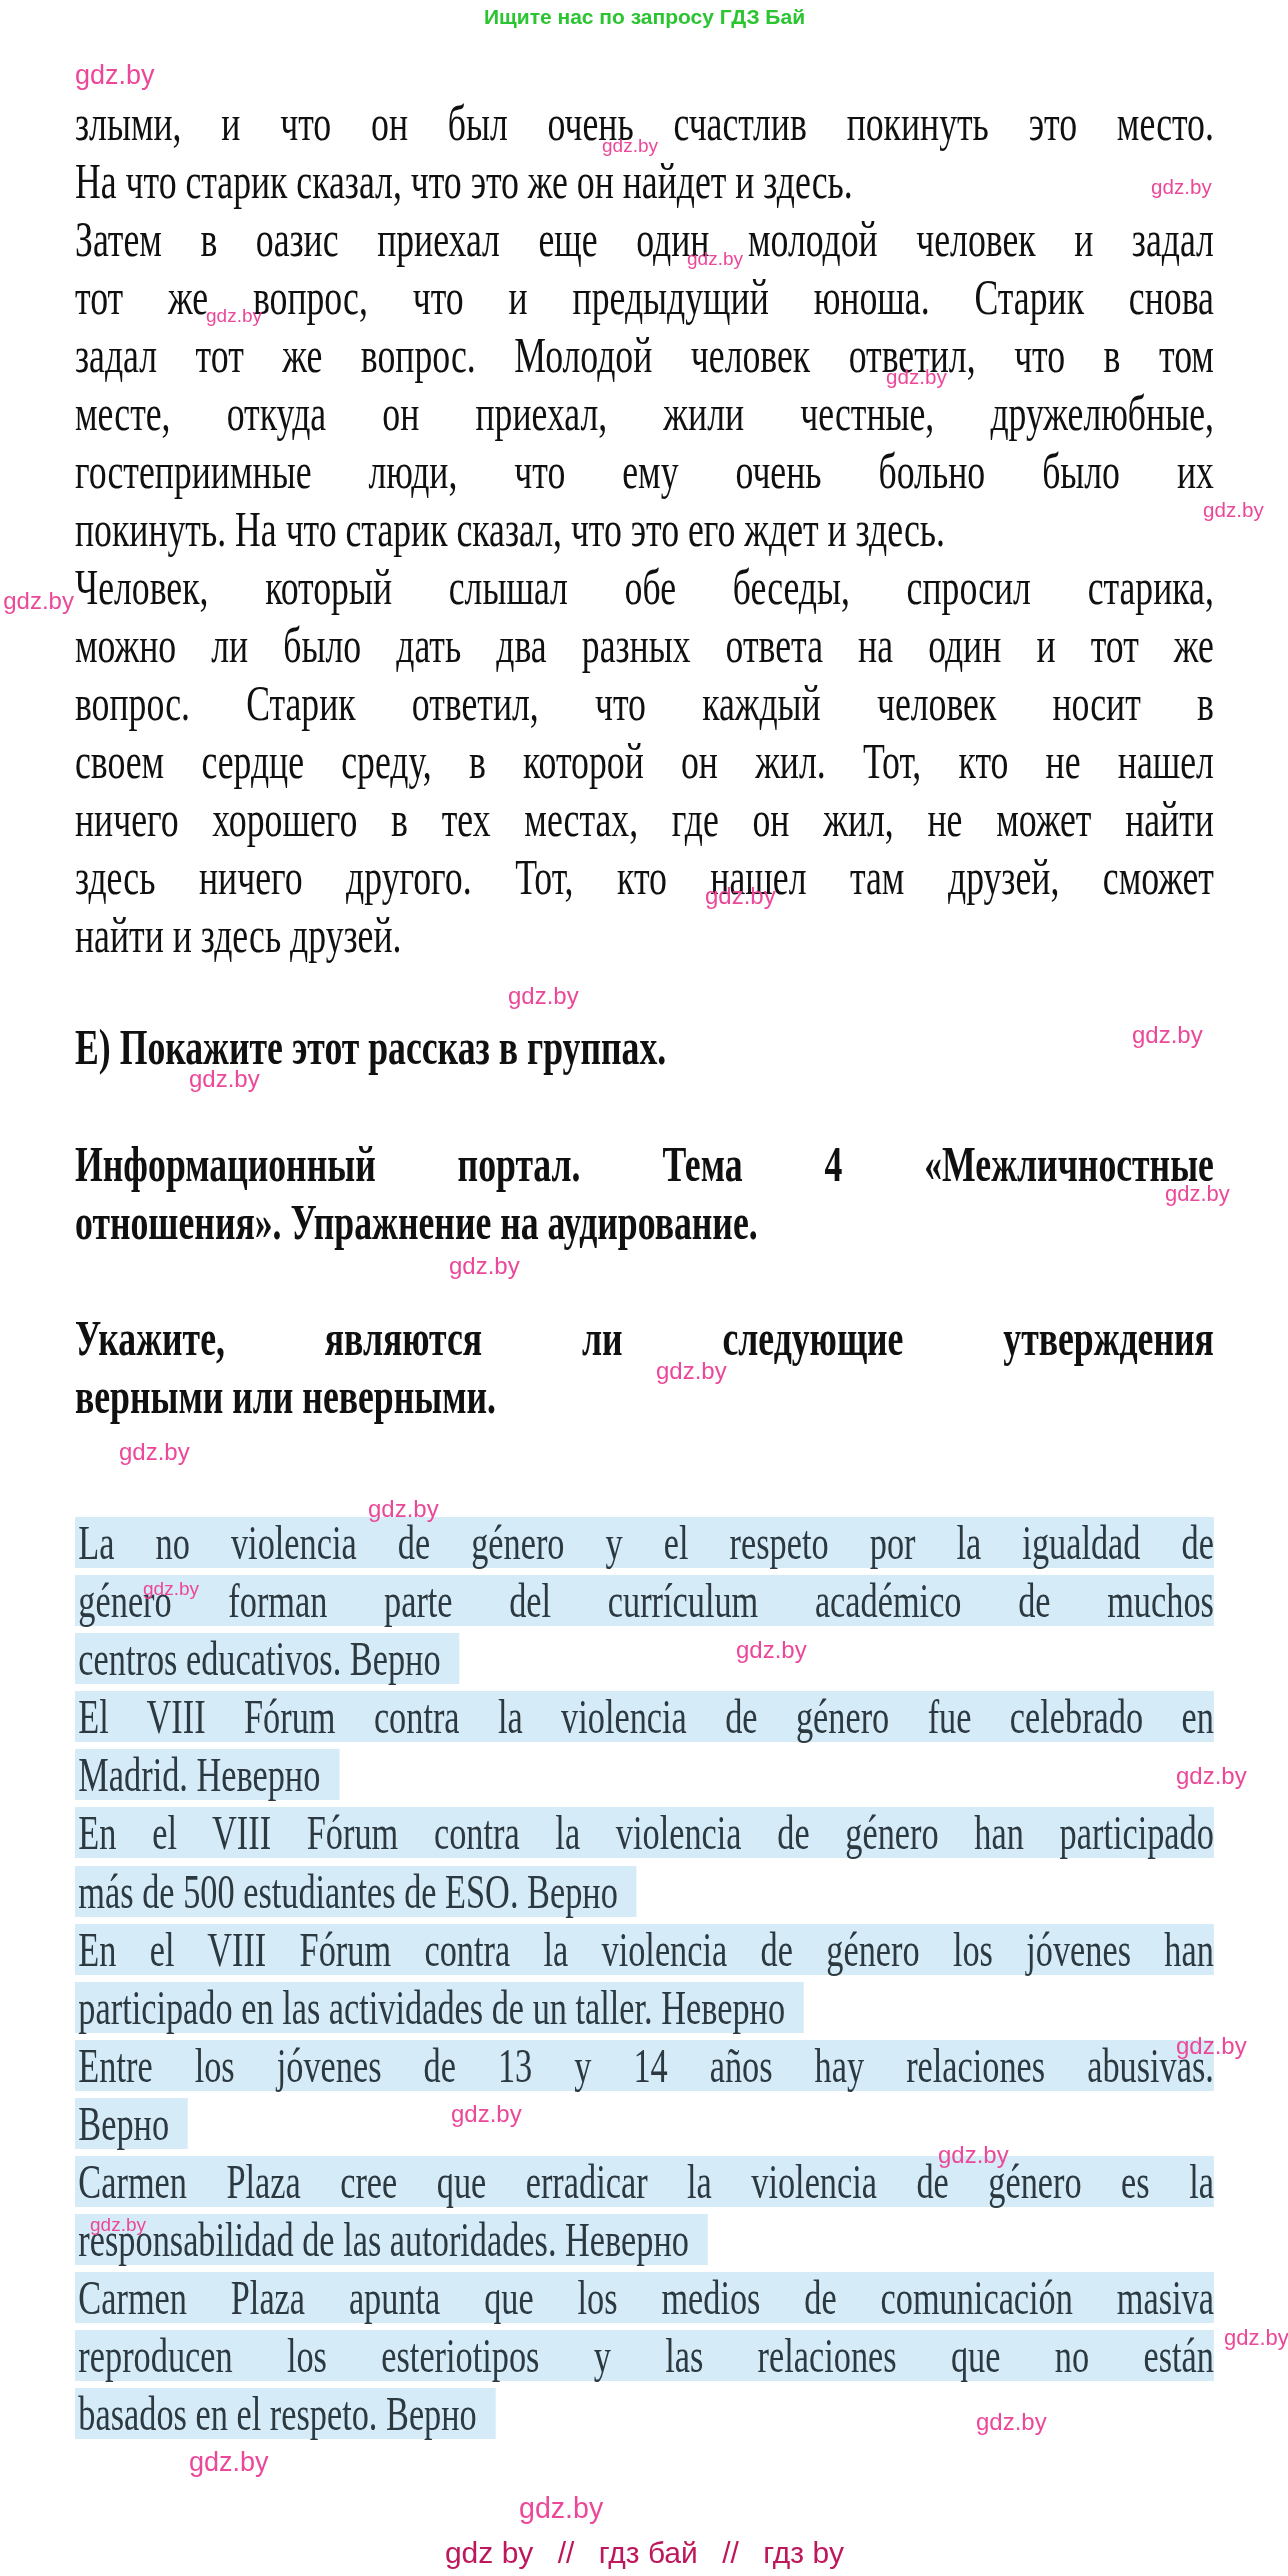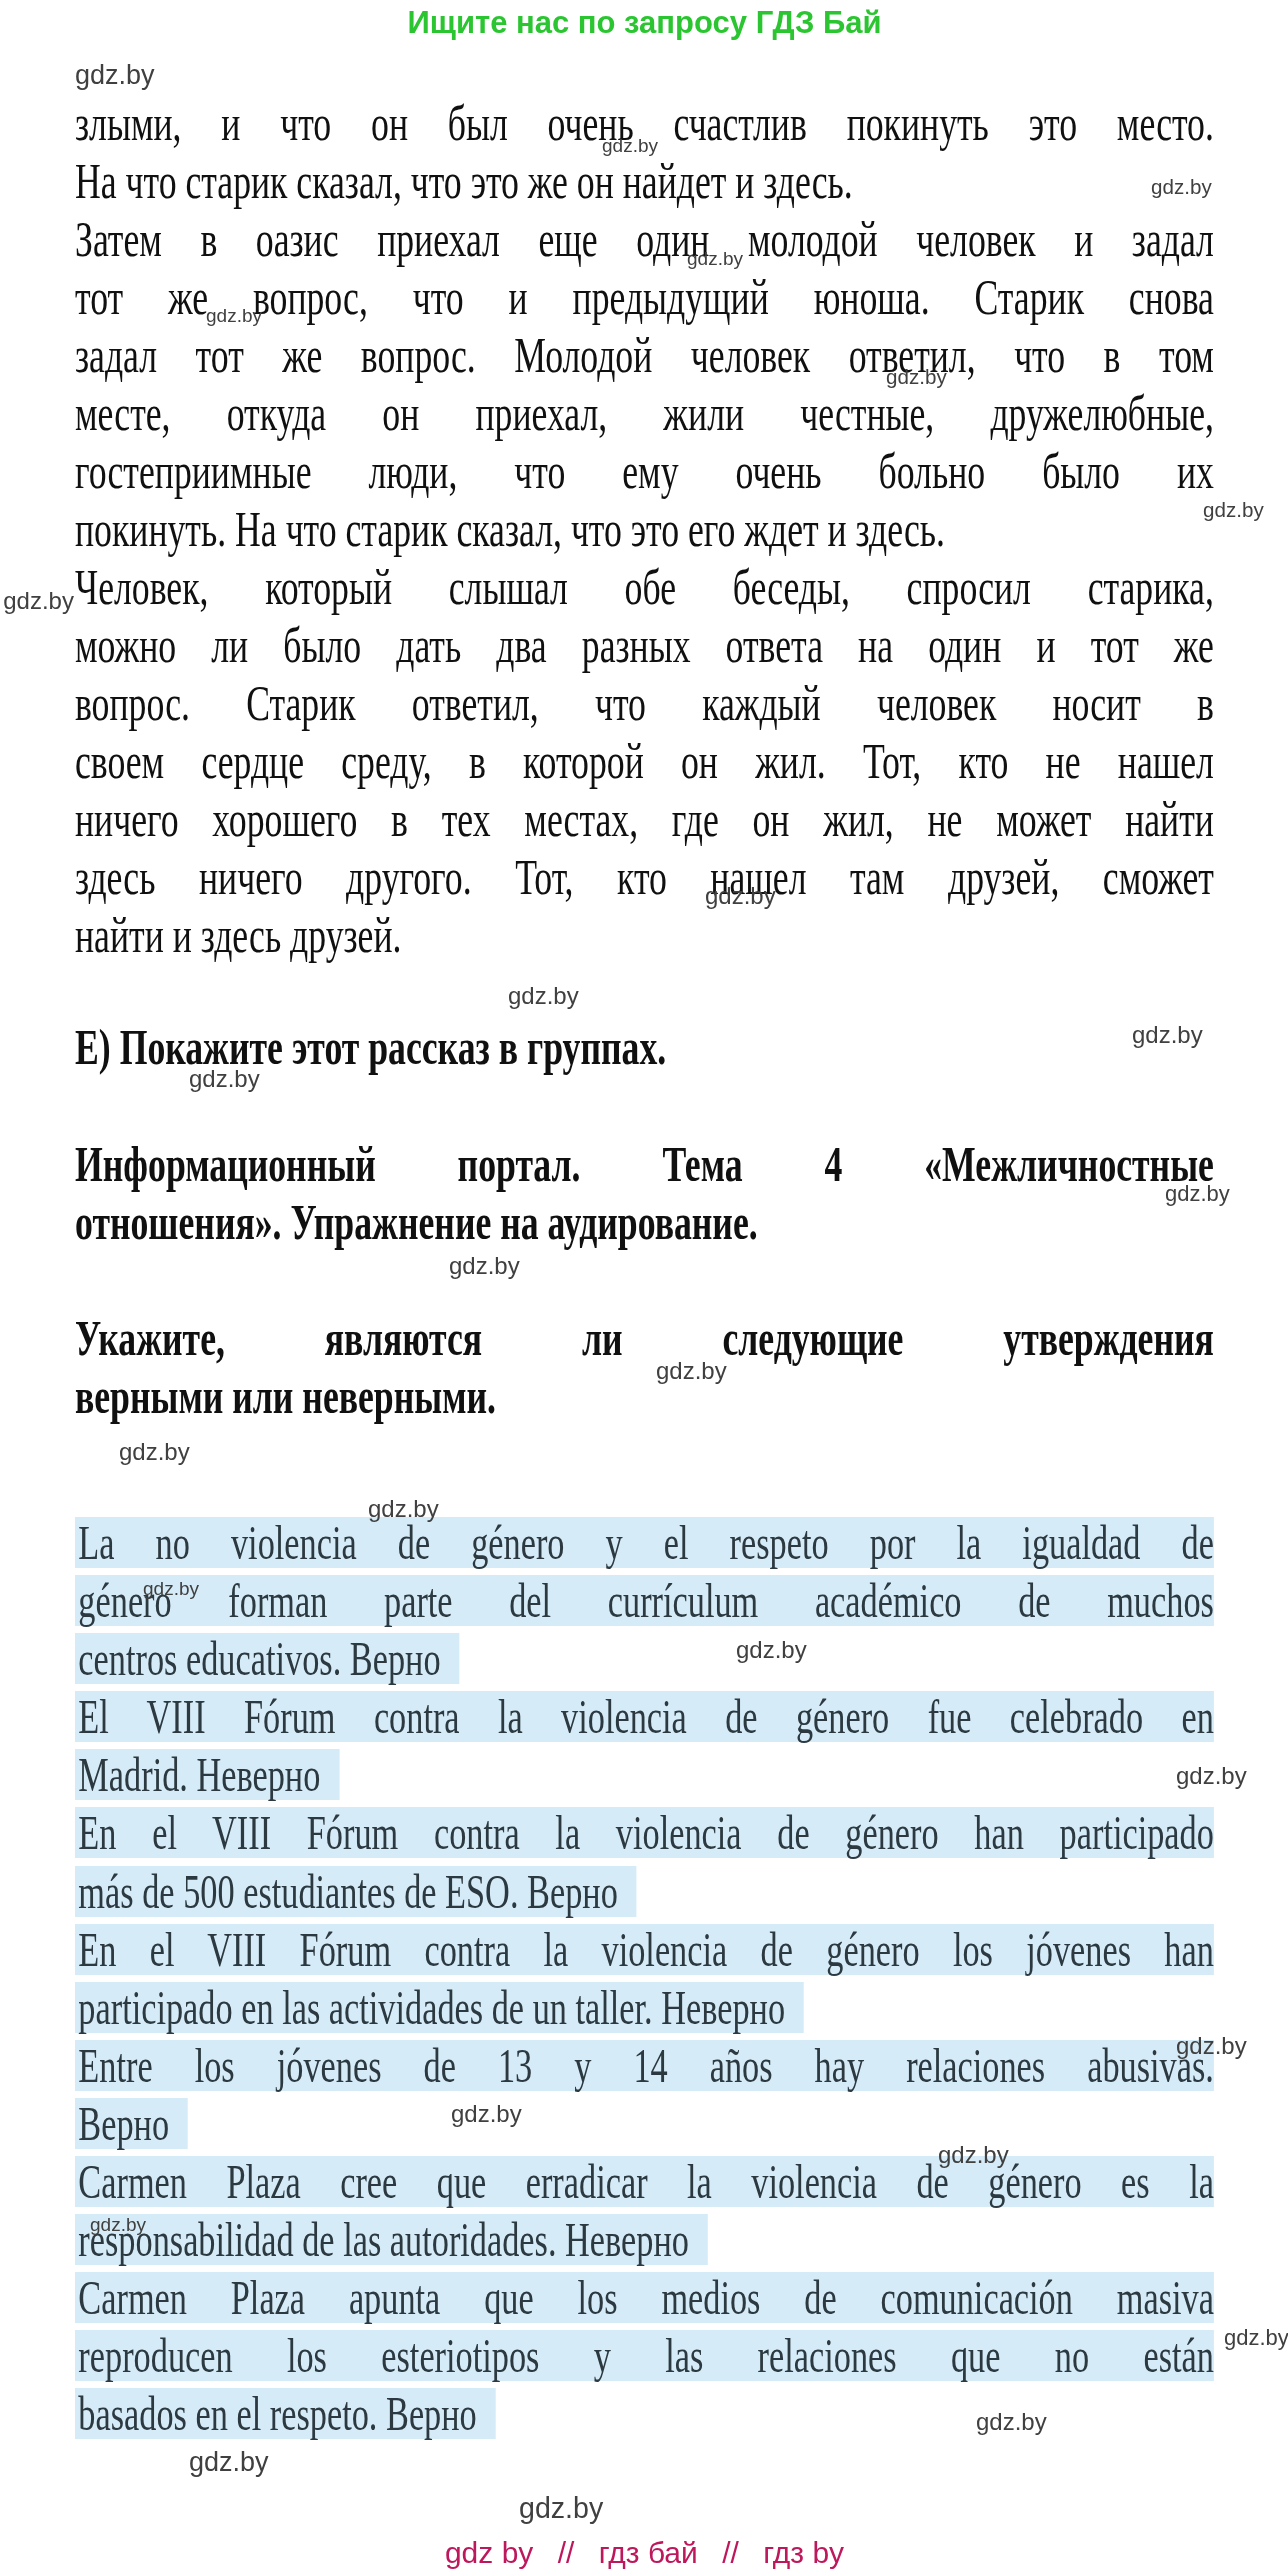--- a/index.html
+++ b/index.html
@@ -2,42 +2,42 @@
 <html style="font-size:12.7px"><head>
 <meta charset="utf-8">
 <style>
   html,body{margin:0;padding:0;background:#ffffff;}
   .page{
     position:relative;width:1289px;height:2576px;background:#ffffff;
     overflow:hidden;font-family:"Liberation Serif",serif;
   }
   .banner{
     position:absolute;top:4.8px;left:0;width:100%;text-align:center;
-    font-family:"Liberation Sans",sans-serif;font-size:31px;font-weight:bold;
+    font-family:"Liberation Sans",sans-serif;font-size:21px;font-weight:bold;
     color:#2bc531;
   }
   
   .tblock{
     position:absolute;left:75px;width:1627px;
     transform:scaleX(0.7);transform-origin:0 0;
     font-size:51px;line-height:58px;color:#101010;
   }
   .tblock .tline{height:58px;}
   .just{text-align:justify;text-align-last:justify;}
   .left{text-align:left;text-align-last:left;}
   .bold{font-weight:bold;}
   #statements{font-size:49px;color:#2c3940;}
   #statements .tline{
     height:51px;line-height:51px;margin-bottom:7.1px;
     background:#d5ebf7;padding-left:4.8px;
   }
   #statements .tline.part{width:fit-content;padding-right:27px;}
   .watermark{
     position:absolute;font-family:"Liberation Sans",sans-serif;
-    color:#404040;white-space:nowrap;
+    color:#ec4899;white-space:nowrap;
   }
   .footer{
     position:absolute;top:2536px;left:0;width:100%;text-align:center;
     font-family:"Liberation Sans",sans-serif;font-size:30px;color:#5c1b9b;
   }
   .footer .sep{margin:0 16px;}
   .footer .flink{cursor:pointer;}
 </style>
 </head>
 <body>

